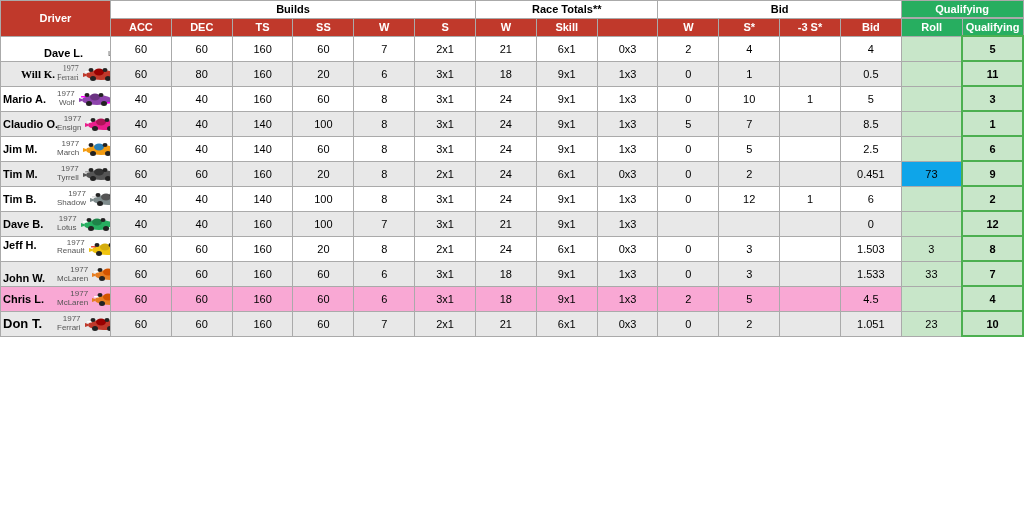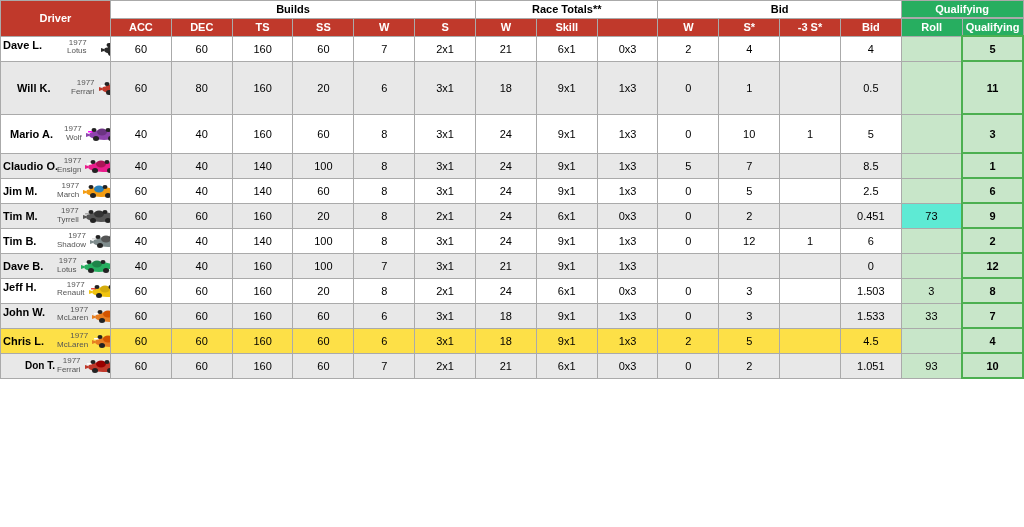--- a/index.html
+++ b/index.html
@@ -76,21 +76,21 @@
       <th class="col-header" style="width:30px;">S*</th>
       <th class="col-header" style="width:36px;">-3 S*</th>
       <th class="col-header" style="width:46px;">Bid</th>
       <th class="col-header qualifying-header" style="width:36px;">Roll</th>
       <th class="col-header qualifying-header" style="width:58px;">Qualifying</th>
     </tr>
   </thead>
   <tbody id="table-body">
   <tr style="background: rgb(255, 255, 255);">
         <td style="text-align: left; padding: 2px;">
-    <div style="display:flex; align-items:flex-start; gap:12px;">
+    <div style="display:flex; align-items:flex-end; gap:12px;margin-left:41px;">
       <span style="font-weight:bold; font-size:11px; min-width:52px;">Dave L.</span>
       <div style="display:flex; flex-direction:column; align-items:flex-end; font-size:8px; color:#555; line-height:1.1; margin-right:2px;">
         <span>1977</span>
         <span>Lotus</span>
       </div>
       <span><svg width="36" height="18" viewBox="0 0 36 18">
 
     <ellipse cx="18" cy="11" rx="15" ry="5" fill="#2c2c2c"></ellipse>
 
     <polygon points="33,11 36,12 33,13" fill="#2c2c2c"></polygon>
@@ -120,21 +120,21 @@
         <td>6x1</td>
         <td>0x3</td>
         <td>2</td>
         <td>4</td>
         <td></td>
         <td>4</td>
         <td style="background: rgb(200, 230, 201);"></td>
         <td style="background: rgb(200, 230, 201); border: 2px solid rgb(76, 175, 80); font-weight: bold;">5</td>
       </tr>
       <tr style="background: rgb(232, 232, 232);">
-        <td style="text-align: left; padding: 16px;">
+        <td style="text-align: right; padding: 2px; font-family: Liberation Serif, serif;">
     <div style="display:flex; align-items:center; gap:2px;">
       <span style="font-weight:bold; font-size:11px; min-width:52px;">Will K.</span>
       <div style="display:flex; flex-direction:column; align-items:flex-end; font-size:8px; color:#555; line-height:1.1; margin-right:2px;">
         <span>1977</span>
         <span>Ferrari</span>
       </div>
       <span><svg width="36" height="18" viewBox="0 0 36 18">
 
     <ellipse cx="18" cy="11" rx="15" ry="5" fill="#c0392b"></ellipse>
 
@@ -165,21 +165,21 @@
         <td>9x1</td>
         <td>1x3</td>
         <td>0</td>
         <td>1</td>
         <td></td>
         <td>0.5</td>
         <td style="background: rgb(200, 230, 201);"></td>
         <td style="background: rgb(200, 230, 201); border: 2px solid rgb(76, 175, 80); font-weight: bold;">11</td>
       </tr>
       <tr style="background: rgb(255, 255, 255);">
-        <td style="text-align: left; padding: 9px; margin-top: 32px;">
+        <td style="text-align: left; padding: 2px; margin-top: 32px;">
     <div style="display:flex; align-items:center; gap:2px;">
       <span style="font-weight:bold; font-size:11px; min-width:52px;">Mario A.</span>
       <div style="display:flex; flex-direction:column; align-items:flex-end; font-size:8px; color:#555; line-height:1.1; margin-right:2px;">
         <span>1977</span>
         <span>Wolf</span>
       </div>
       <span><svg width="36" height="18" viewBox="0 0 36 18">
 
     <ellipse cx="18" cy="11" rx="15" ry="5" fill="#8e44ad"></ellipse>
 
@@ -341,21 +341,21 @@
         <td>20</td>
         <td>8</td>
         <td>2x1</td>
         <td>24</td>
         <td>6x1</td>
         <td>0x3</td>
         <td>0</td>
         <td>2</td>
         <td></td>
         <td>0.451</td>
-        <td style="background: #5eead4;">73</td>
+        <td style="background: #0ea5e9;">73</td>
         <td style="background: rgb(200, 230, 201); border: 2px solid rgb(76, 175, 80); font-weight: bold;">9</td>
       </tr>
       <tr style="background: rgb(255, 255, 255);">
         <td style="text-align: left; padding: 2px;">
     <div style="display:flex; align-items:center; gap:2px;">
       <span style="font-weight:bold; font-size:11px; min-width:52px;">Tim B.</span>
       <div style="display:flex; flex-direction:column; align-items:flex-end; font-size:8px; color:#555; line-height:1.1; margin-right:2px;">
         <span>1977</span>
         <span>Shadow</span>
       </div>
@@ -481,21 +481,21 @@
         <td>0x3</td>
         <td>0</td>
         <td>3</td>
         <td></td>
         <td>1.503</td>
         <td style="background: rgb(200, 230, 201);">3</td>
         <td style="background: rgb(200, 230, 201); border: 2px solid rgb(76, 175, 80); font-weight: bold;">8</td>
       </tr>
       <tr style="background: rgb(232, 232, 232);">
         <td style="text-align: left; padding: 2px;">
-    <div style="display:flex; align-items:flex-start; gap:2px;">
+    <div style="display:flex; align-items:flex-end; gap:2px;">
       <span style="font-weight:bold; font-size:11px; min-width:52px;">John W.</span>
       <div style="display:flex; flex-direction:column; align-items:flex-end; font-size:8px; color:#555; line-height:1.1; margin-right:2px;">
         <span>1977</span>
         <span>McLaren</span>
       </div>
       <span><svg width="36" height="18" viewBox="0 0 36 18">
 
     <ellipse cx="18" cy="11" rx="15" ry="5" fill="#e67e22"></ellipse>
 
     <polygon points="33,11 36,12 33,13" fill="#e67e22"></polygon>
@@ -524,21 +524,21 @@
         <td>18</td>
         <td>9x1</td>
         <td>1x3</td>
         <td>0</td>
         <td>3</td>
         <td></td>
         <td>1.533</td>
         <td style="background: rgb(200, 230, 201);">33</td>
         <td style="background: rgb(200, 230, 201); border: 2px solid rgb(76, 175, 80); font-weight: bold;">7</td>
       </tr>
-      <tr style="background: #fde047;">
+      <tr style="background: #f9a8d4;">
         <td style="text-align: left; padding: 2px;">
     <div style="display:flex; align-items:center; gap:2px;">
       <span style="font-weight:bold; font-size:11px; min-width:52px;">Chris L.</span>
       <div style="display:flex; flex-direction:column; align-items:flex-end; font-size:8px; color:#555; line-height:1.1; margin-right:2px;">
         <span>1977</span>
         <span>McLaren</span>
       </div>
       <span><svg width="36" height="18" viewBox="0 0 36 18">
 
     <ellipse cx="18" cy="11" rx="15" ry="5" fill="#e67e22"></ellipse>
@@ -572,21 +572,21 @@
         <td>2</td>
         <td>5</td>
         <td></td>
         <td>4.5</td>
         <td style="background: rgb(200, 230, 201);"></td>
         <td style="background: rgb(200, 230, 201); border: 2px solid rgb(76, 175, 80); font-weight: bold;">4</td>
       </tr>
       <tr style="background: rgb(232, 232, 232);">
         <td style="text-align: left; padding: 2px;">
     <div style="display:flex; align-items:center; gap:2px;">
-      <span style="font-weight:bold; font-size:10px; min-width:52px;text-align:right;">Don T.</span>
+      <span style="font-weight:bold; font-size:13px; min-width:52px;">Don T.</span>
       <div style="display:flex; flex-direction:column; align-items:flex-end; font-size:8px; color:#555; line-height:1.1; margin-right:2px;">
         <span>1977</span>
         <span>Ferrari</span>
       </div>
       <span><svg width="36" height="18" viewBox="0 0 36 18">
 
     <ellipse cx="18" cy="11" rx="15" ry="5" fill="#c0392b"></ellipse>
 
     <polygon points="33,11 36,12 33,13" fill="#c0392b"></polygon>
 
@@ -611,17 +611,17 @@
         <td>60</td>
         <td>7</td>
         <td>2x1</td>
         <td>21</td>
         <td>6x1</td>
         <td>0x3</td>
         <td>0</td>
         <td>2</td>
         <td></td>
         <td>1.051</td>
-        <td style="background: rgb(200, 230, 201);">93</td>
+        <td style="background: rgb(200, 230, 201);">23</td>
         <td style="background: rgb(200, 230, 201); border: 2px solid rgb(76, 175, 80); font-weight: bold;">10</td>
       </tr>
     </tbody>
 </table>
 
 </body></html>

